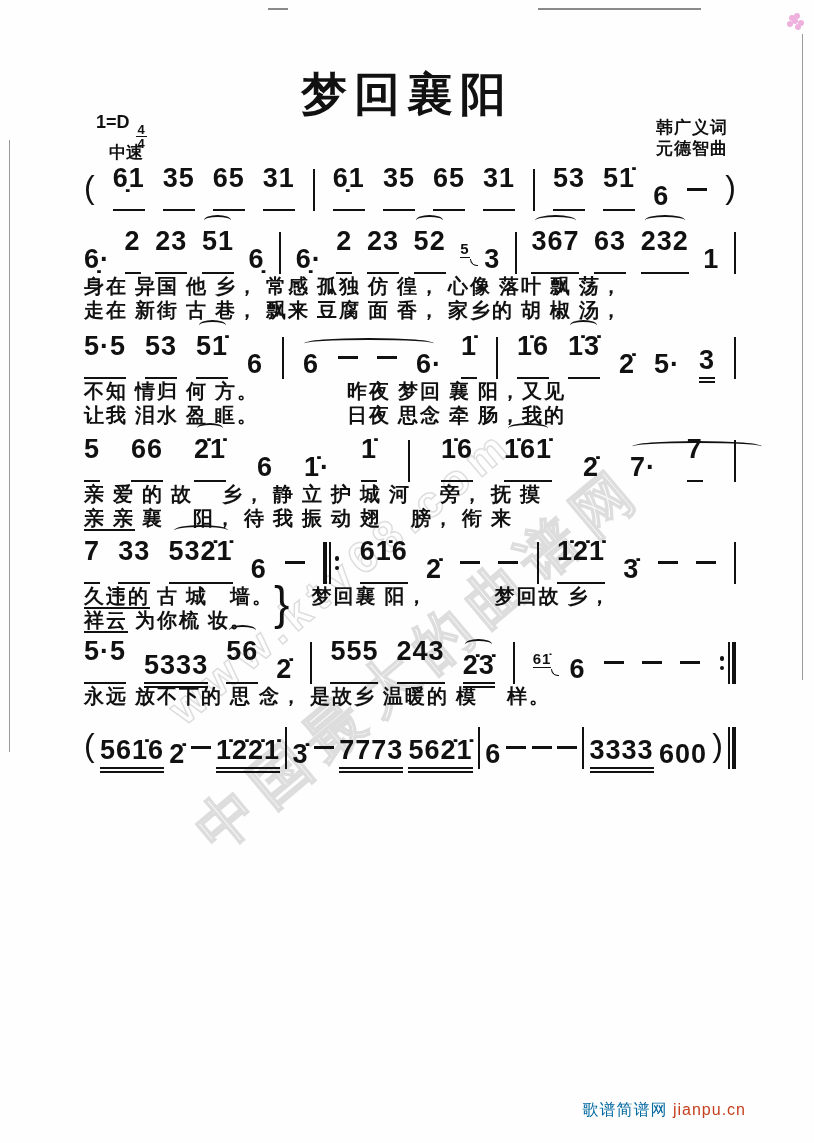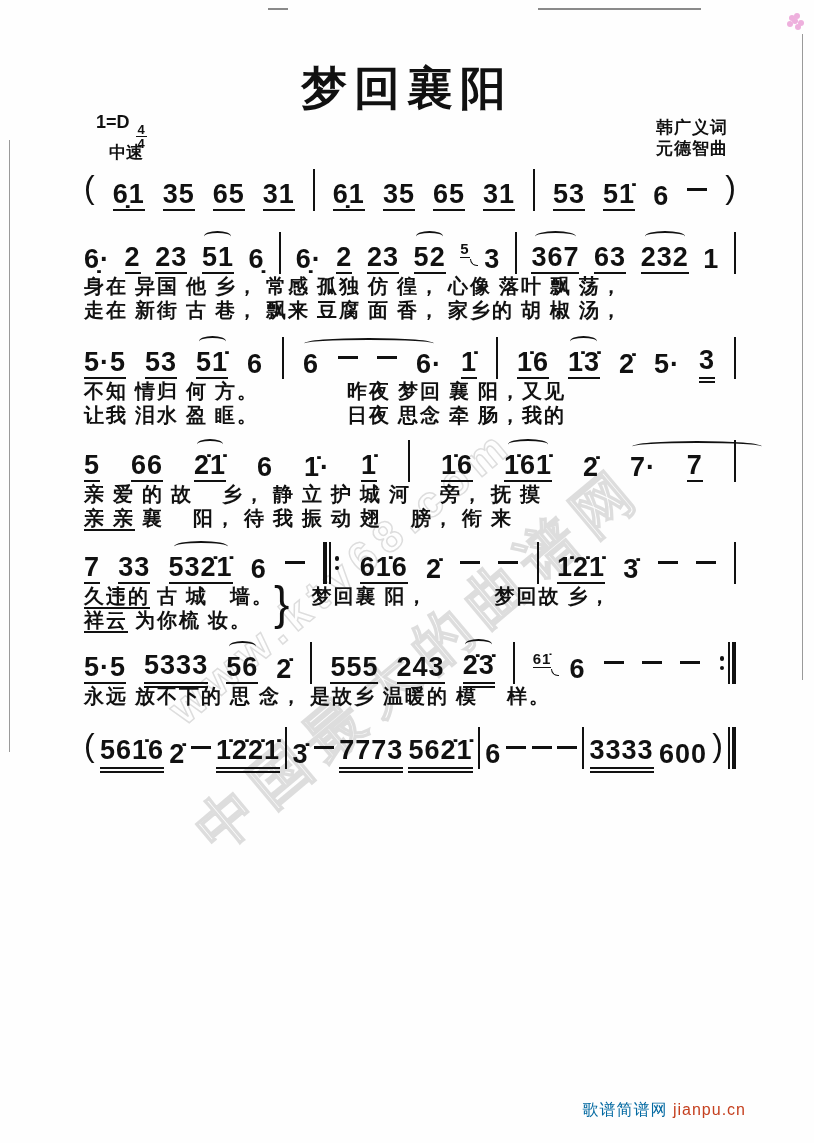--- a/index.html
+++ b/index.html
@@ -21,40 +21,40 @@
 
   
   .watermark{position:absolute;pointer-events:none;white-space:nowrap;color:transparent;
              -webkit-text-stroke:1.5px var(--wm,#dadada);font-weight:700;opacity:.9;}
   .wm-latin{left:175px;top:690px;font-size:44px;letter-spacing:8px;
             transform:rotate(-40deg);transform-origin:0 50%;}
   .wm-cn{left:205px;top:800px;font-size:58px;letter-spacing:12px;
          transform:rotate(-40deg);transform-origin:0 50%;font-family:"Liberation Serif",serif;}
 
   
-  .title{position:absolute;left:0;right:0;top:56px;margin:2px;text-align:center;
+  .title{position:absolute;left:0;right:0;top:56px;margin:8px;text-align:center;
          font-size:46px;font-weight:900;letter-spacing:7px;font-family:"Liberation Serif",serif;}
   .keyline{position:absolute;left:96px;top:112px;font-size:18px;font-weight:700;
            font-family:Liberation Sans, sans-serif;}
   .frac{display:inline-flex;flex-direction:column;align-items:center;font-size:13px;
         line-height:13px;margin-left:6px;vertical-align:-6px;font-weight:700;}
   .frac .num{border-bottom:1.5px solid #111;padding:0 2px;}
   .tempo{position:absolute;left:109px;top:141px;font-size:17px;font-weight:700;
          font-family:"Liberation Serif",serif;}
   .credits{position:absolute;left:656px;top:117px;font-size:17px;font-weight:700;
            line-height:21px;font-family:"Liberation Serif",serif;letter-spacing:1px;}
 
   
   .score{position:absolute;left:84px;top:162px;width:652px;}
   .system{position:relative;}
   .sys1{margin-bottom:14px;} .sys2{margin-bottom:8px;} .sys3{margin-bottom:6px;}
   .sys4{margin-bottom:5px;}  .sys5{margin-bottom:3px;} .sys6{margin-bottom:12px;}
   .notes-row{display:flex;justify-content:space-between;align-items:flex-end;height:49px;}
   .note{position:relative;font-size:27px;font-weight:700;letter-spacing:1px;line-height:30px;}
-  .u1{border-bottom:2.5px solid #111;padding-bottom:0;}
+  .u1{border-bottom:2.5px solid #111;padding-bottom:16px;}
   .u2{border-bottom:2.5px solid #111;padding-bottom:2px;}
   .u2::after{content:"";position:absolute;left:0;right:0;bottom:-6px;border-bottom:2.5px solid #111;}
   .slur::before,.wslur::before{content:"";position:absolute;top:-11px;left:8%;right:8%;height:9px;
         border-top:2px solid #111;border-top-left-radius:100% 100%;border-top-right-radius:100% 100%;}
   .wslur::before{width:130px;right:auto;}
   .dash{width:20px;height:3.5px;background:#111;align-self:center;margin-top:6px;}
   .bar{width:2px;height:42px;background:#111;}
   .paren{font-size:32px;font-weight:400;align-self:center;line-height:32px;}
   .grace{font-size:15px;font-weight:700;transform:translateY(-16px);position:relative;
          line-height:15px;}

